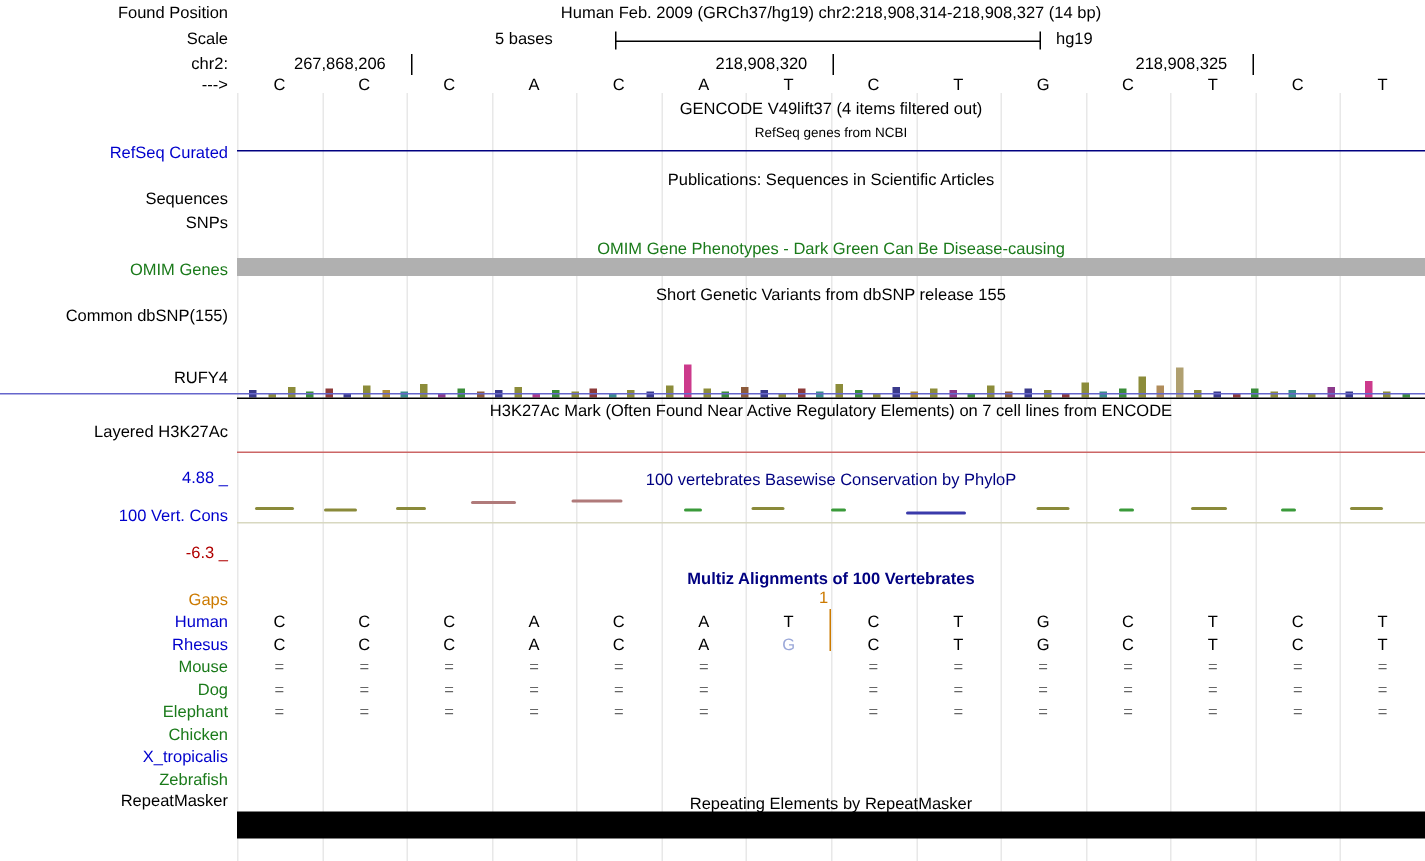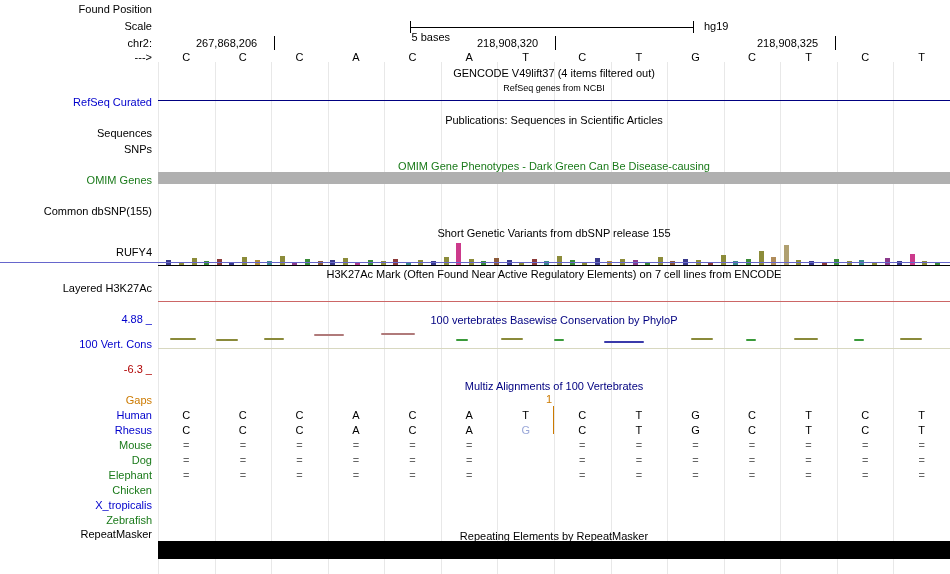--- a/index.html
+++ b/index.html
@@ -50,23 +50,24 @@
   .seqlabel{position:absolute;right:0;width:152px;text-align:right;font-size:11px;}
   .seqbase{position:absolute;width:18px;text-align:center;font-size:11px;}
   .eq{font-size:11px;color:#666;}
 </style>
 </head>
 <body>
 
 <div class="browser">
 
   <div class="label" style="top:3px;">Found Position</div>
+  <div class="center-text" style="top:3px;">Human Feb. 2009 (GRCh37/hg19)   chr2:218,908,314-218,908,327 (14 bp)</div>
 
   <div class="label" style="top:20px;">Scale</div>
-  <div style="position:absolute;left:330px;top:31px;width:120px;text-align:right;">5 bases</div>
+  <div style="position:absolute;left:330px;top:20px;width:120px;text-align:left;">5 bases</div>
 
   <div style="position:absolute;left:410px;top:27px;width:284px;height:1px;background:#000;"></div>
   <div style="position:absolute;left:410px;top:21px;width:1px;height:12px;background:#000;"></div>
   <div style="position:absolute;left:693px;top:21px;width:1px;height:12px;background:#000;"></div>
   <div style="position:absolute;left:704px;top:20px;">hg19</div>
 
   <div class="label" style="top:37px;">chr2:</div>
   <div style="position:absolute;left:196px;top:37px;">267,868,206</div>
   <div style="position:absolute;left:274px;top:36px;width:1px;height:14px;background:#000;"></div>
   <div style="position:absolute;left:477px;top:37px;">218,908,320</div>
@@ -116,21 +117,21 @@
   <div style="position:absolute;left:158px;top:100px;width:792px;height:1px;background:#000080;"></div>
 
   <div class="center-text" style="top:114px;">Publications: Sequences in Scientific Articles</div>
   <div class="label" style="top:127px;">Sequences</div>
   <div class="label" style="top:143px;">SNPs</div>
 
   <div class="center-text dgreen" style="top:160px;">OMIM Gene Phenotypes - Dark Green Can Be Disease-causing</div>
   <div class="label dgreen" style="top:174px;">OMIM Genes</div>
   <div class="graybar" style="left:158px;top:172px;width:792px;height:12px;"></div>
 
-  <div class="center-text" style="top:191px;margin-top:36px;">Short Genetic Variants from dbSNP release 155</div>
+  <div class="center-text" style="top:191px;">Short Genetic Variants from dbSNP release 155</div>
   <div class="label" style="top:205px;">Common dbSNP(155)</div>
 
   <div class="label" style="top:246px;">RUFY4</div>
   <div id="gtex" style="position:absolute;left:158px;top:235px;width:792px;height:30px;">
       <div style="position: absolute; left: 8.4px; bottom: 0px; width: 5px; height: 5px; background: rgb(58, 58, 140);"></div>
       <div style="position: absolute; left: 21px; bottom: 0px; width: 5px; height: 3px; background: rgb(140, 140, 58);"></div>
       <div style="position: absolute; left: 33.6px; bottom: 0px; width: 5px; height: 7px; background: rgb(140, 140, 58);"></div>
       <div style="position: absolute; left: 46.2px; bottom: 0px; width: 5px; height: 4px; background: rgb(58, 140, 58);"></div>
       <div style="position: absolute; left: 58.8px; bottom: 0px; width: 5px; height: 6px; background: rgb(140, 58, 58);"></div>
       <div style="position: absolute; left: 71.4px; bottom: 0px; width: 5px; height: 3px; background: rgb(58, 58, 140);"></div>
@@ -213,21 +214,21 @@
       <div style="position: absolute; left: 396px; top: 9px; width: 10px; height: 2px; background: rgb(58, 154, 58); border-radius: 2px;"></div>
       <div style="position: absolute; left: 446.4px; top: 11px; width: 40px; height: 2px; background: rgb(58, 58, 170); border-radius: 2px;"></div>
       <div style="position: absolute; left: 532.8px; top: 8px; width: 22px; height: 2px; background: rgb(138, 138, 58); border-radius: 2px;"></div>
       <div style="position: absolute; left: 588px; top: 9px; width: 10px; height: 2px; background: rgb(58, 154, 58); border-radius: 2px;"></div>
       <div style="position: absolute; left: 636px; top: 8px; width: 24px; height: 2px; background: rgb(138, 138, 58); border-radius: 2px;"></div>
       <div style="position: absolute; left: 696px; top: 9px; width: 10px; height: 2px; background: rgb(58, 154, 58); border-radius: 2px;"></div>
       <div style="position: absolute; left: 741.6px; top: 8px; width: 22px; height: 2px; background: rgb(138, 138, 58); border-radius: 2px;"></div>
     </div>
   <div style="position:absolute;left:158px;top:348px;width:792px;height:1px;background:#d8d8c0;"></div>
 
-  <div class="center-text darkblue" style="top:380px;">Multiz Alignments of 100 Vertebrates</div>
+  <div class="center-text darkblue" style="top:380px;font-weight:bold;">Multiz Alignments of 100 Vertebrates</div>
   <div class="label orange" style="top:394px;">Gaps</div>
   <div style="position:absolute;left:546px;top:393px;color:#cc7a00;">1</div>
   <div id="multiz">
       <div class="seqlabel" style="left: 0px; top: 409px; color: rgb(0, 0, 204);">Human</div>
       <div class="seqbase" style="position: absolute; left: 177.286px; top: 409px; color: rgb(0, 0, 0);">C</div>
       <div class="seqbase" style="position: absolute; left: 233.857px; top: 409px; color: rgb(0, 0, 0);">C</div>
       <div class="seqbase" style="position: absolute; left: 290.429px; top: 409px; color: rgb(0, 0, 0);">C</div>
       <div class="seqbase" style="position: absolute; left: 347px; top: 409px; color: rgb(0, 0, 0);">A</div>
       <div class="seqbase" style="position: absolute; left: 403.571px; top: 409px; color: rgb(0, 0, 0);">C</div>
       <div class="seqbase" style="position: absolute; left: 460.143px; top: 409px; color: rgb(0, 0, 0);">A</div>

